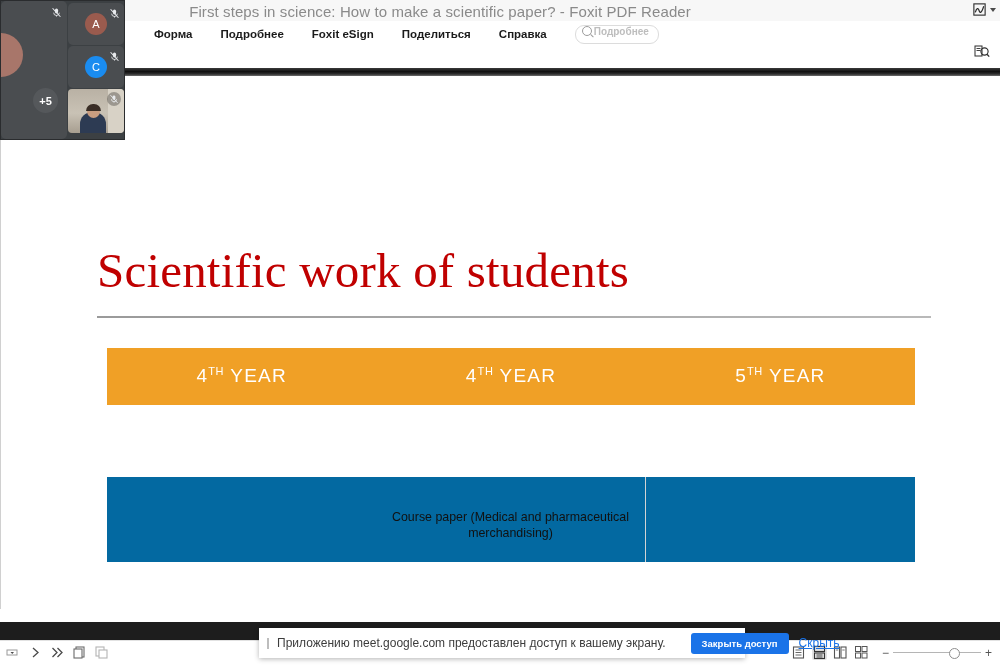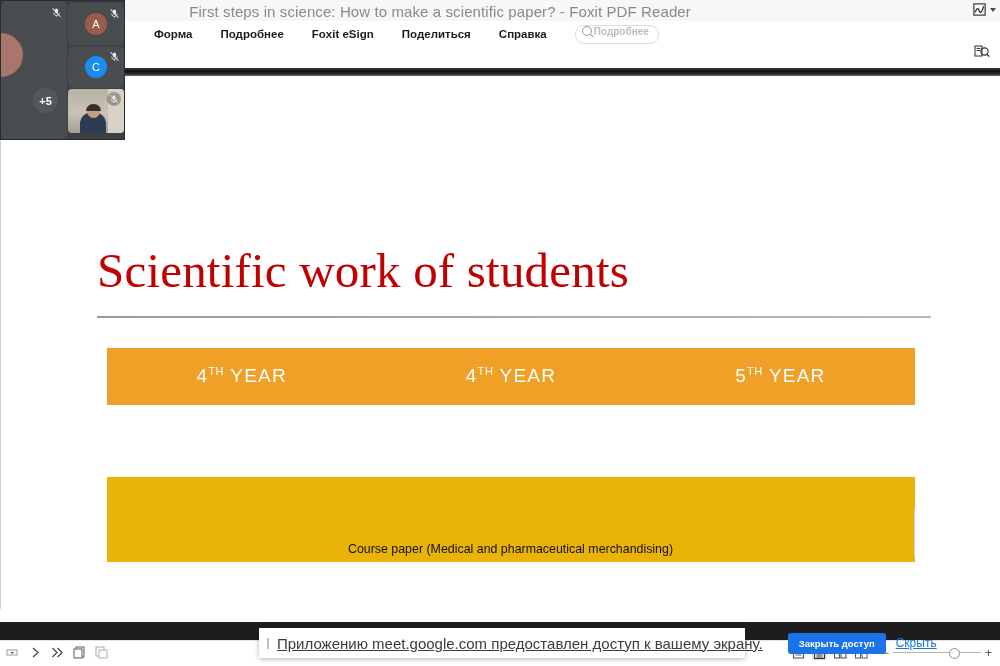--- a/index.html
+++ b/index.html
@@ -94,21 +94,21 @@
   .thead{
     display:flex;background:#f0a026;height:57px;align-items:center;
   }
   .th{
     flex:1;text-align:center;color:#ffffff;font-size:19px;letter-spacing:1.2px;
     font-weight:400;
   }
   .th sup{font-size:11px;letter-spacing:.6px;}
   .trow{display:flex;}
   .trow-1{height:72px;background:#ffffff;}
-  .trow-2{height:85px;background:#eab308;flex-direction:column;}
+  .trow-2{height:85px;background:#0369a1;}
   .td{
     flex:1;text-align:center;font-size:12.4px;color:#111111;
     line-height:16px;padding:14px 14px 0 14px;box-sizing:border-box;
   }
   .trow-2 .td{padding-top:32px;}
   .trow-2 .td-mid{border-right:1px solid #d3d3d3;}
 
   
   .statusbar{
     position:absolute;left:0;top:640px;width:1000px;height:26px;background:#ffffff;
@@ -131,21 +131,21 @@
     position:absolute;left:0;top:622px;width:1000px;height:18px;background:#1d1d1d;
   }
 
   
   .share-bar{
     position:absolute;left:259px;top:628px;width:486px;height:30px;
     background:#ffffff;box-shadow:0 1px 5px rgba(0,0,0,.30);
     display:flex;align-items:center;padding:0 8px;box-sizing:border-box;
   }
   .grip{width:2px;height:11px;border-left:1px solid #bdbdbd;border-right:1px solid #bdbdbd;margin-right:8px;}
-  .share-text{font-size:15px;color:#3c3c3c;white-space:nowrap;flex:0 0 auto;text-decoration:underline;}
+  .share-text{font-size:12px;color:#3c3c3c;white-space:nowrap;flex:0 0 auto;}
   .share-btn{
     margin-left:25px;background:#1a73e8;color:#fff;font-size:9.5px;font-weight:700;
     padding:5px 11px;border-radius:3px;white-space:nowrap;cursor:pointer;
   }
   .share-link{
     margin-left:10px;font-size:12px;color:#1a73e8;text-decoration:underline;
     white-space:nowrap;cursor:pointer;
   }
 
   

